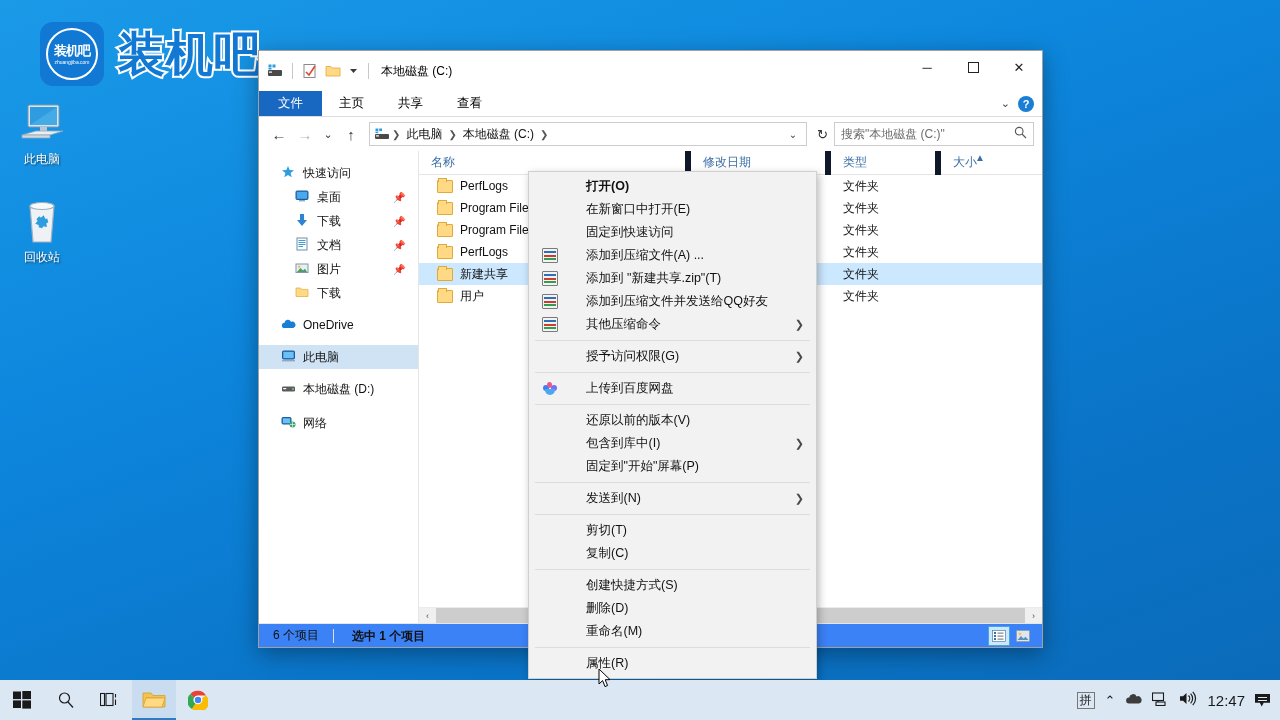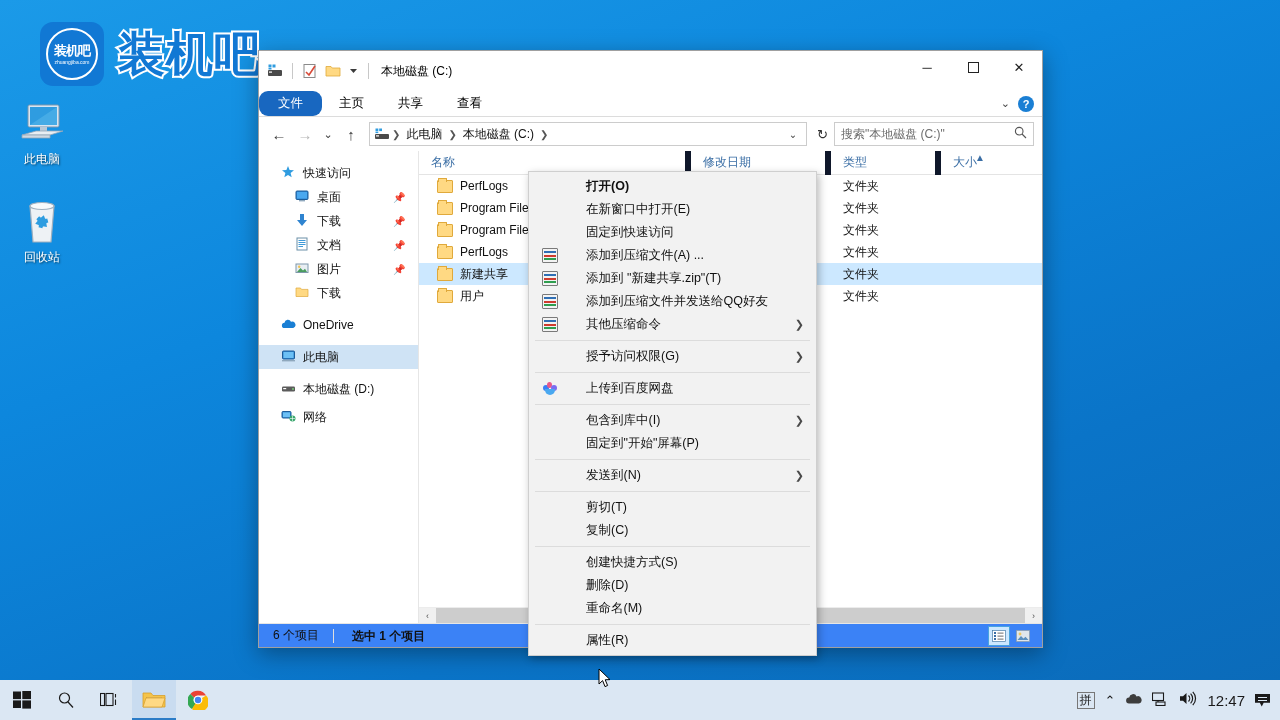--- a/index.html
+++ b/index.html
@@ -74,21 +74,21 @@
   
   #ribbon {
     height: 26px; display: flex; align-items: stretch;
     border-bottom: 1px solid #dcdcdc; background: #fff; flex: none;
     position: relative;
   }
   .rtab {
     padding: 0 17px; display: flex; align-items: center;
     font-size: 12.5px; color: #000;
   }
-  .rtab.file { background: #1867c0; color: #fff; padding: 0 19px; border-radius: 9px; }
+  .rtab.file { background: #1867c0; color: #fff; padding: 0 19px; }
   #ribbon-right { margin-left: auto; display: flex; align-items: center; gap: 8px; padding-right: 8px; }
   #help-btn {
     width: 16px; height: 16px; border-radius: 50%; background:#1a7fd4; color:#fff;
     font-size: 11px; display:flex; align-items:center; justify-content:center; font-weight:bold;
   }
 
   
   #addrbar {
     height: 34px; display: flex; align-items: center; gap: 2px;
     padding: 0 8px; background: #fff; flex: none;
@@ -459,21 +459,21 @@
         <span class="ico">
           <svg width="15" height="14" viewBox="0 0 15 14">
               <rect x="1" y="5.5" width="13" height="5" rx="1.2" fill="#5c5c5c"></rect>
               <rect x="2.2" y="7" width="3" height="1.2" fill="#fff"></rect>
               <circle cx="12" cy="8" r=".9" fill="#7ad67a"></circle>
             </svg>
         </span>
         <span>本地磁盘 (D:)</span>
       </div>
 
-      <div class="navitem" style="margin-top:4px">
+      <div class="navitem" style="margin-top:10px">
         <span class="ico">
           <svg width="15" height="14" viewBox="0 0 15 14">
               <rect x="1" y="2.5" width="9" height="6.5" rx="1" fill="#2f84d0" stroke="#1d5c99"></rect>
               <rect x="2" y="3.4" width="7" height="4.7" fill="#6cc0f5"></rect>
               <circle cx="11.5" cy="9.5" r="3" fill="#3aa76d"></circle>
               <path d="M9 9.5 h5 M11.5 6.8 v5.4" stroke="#fff" stroke-width=".6"></path>
             </svg>
         </span>
         <span>网络</span>
       </div>
@@ -650,20 +650,24 @@
           <span></span>
         </span>
       </span>
     <span class="mitext">上传到百度网盘</span>
   </div>
 
   <div class="msep"></div>
 
   <div class="mi">
     <span class="miico"></span>
+    <span class="mitext">还原以前的版本(V)</span>
+  </div>
+  <div class="mi">
+    <span class="miico"></span>
     <span class="mitext">包含到库中(I)</span>
     <span class="arrow">❯</span>
   </div>
   <div class="mi">
     <span class="miico"></span>
     <span class="mitext">固定到"开始"屏幕(P)</span>
   </div>
 
   <div class="msep"></div>
 

